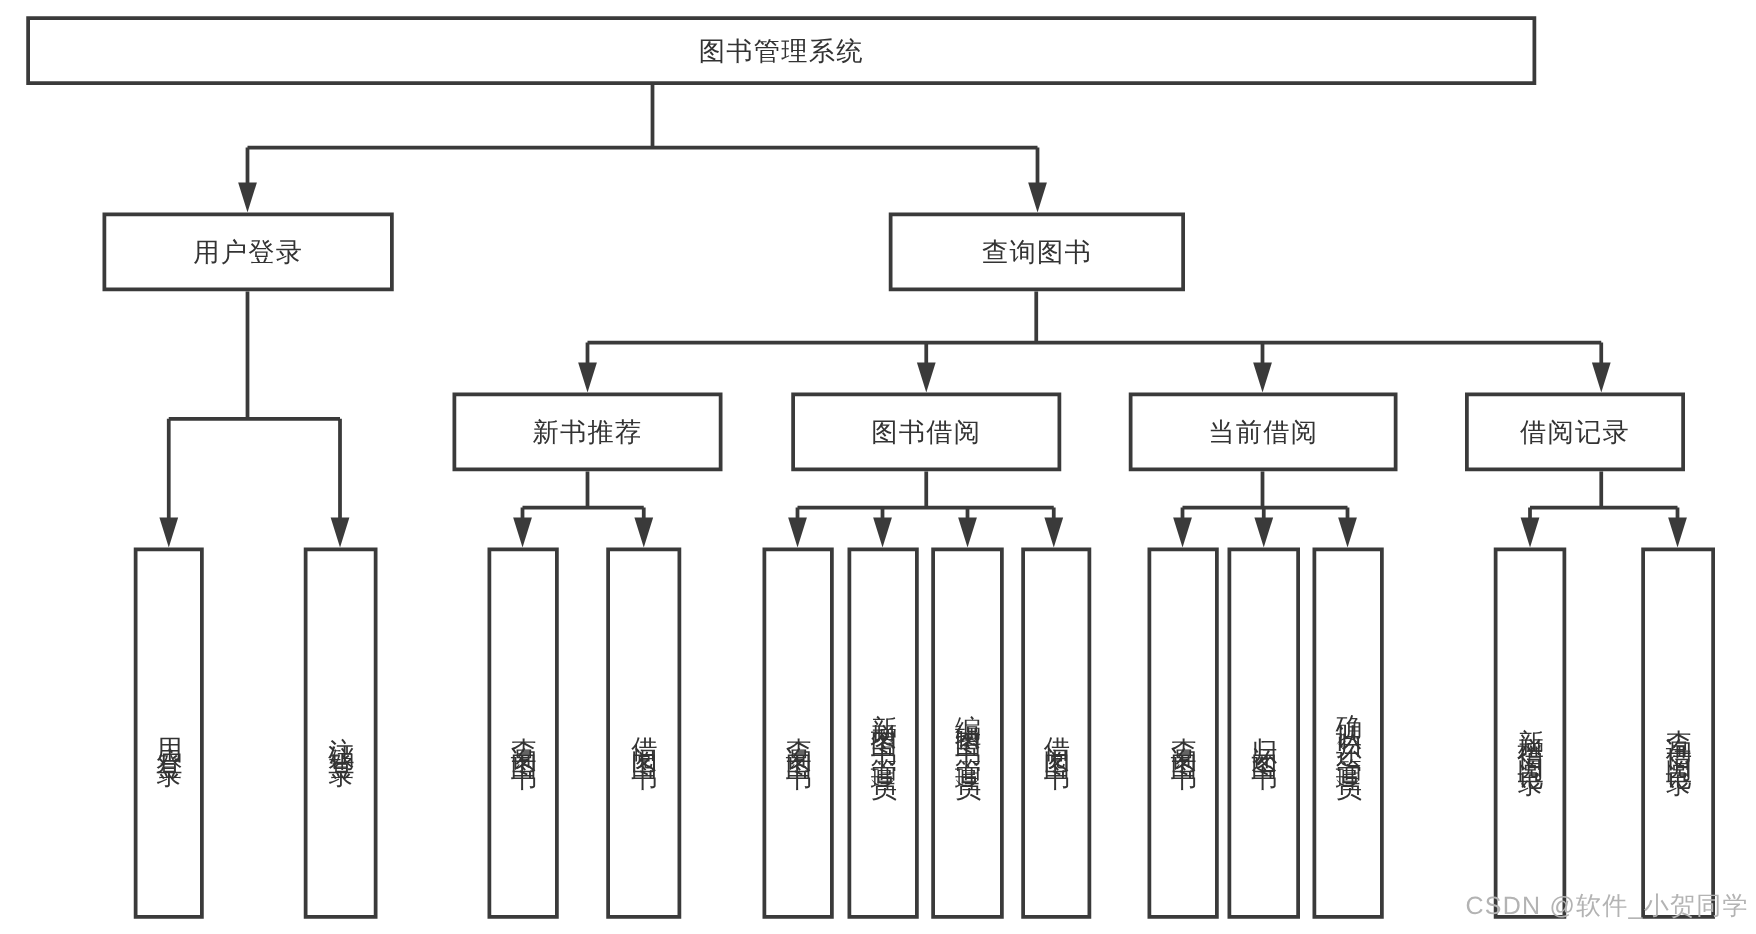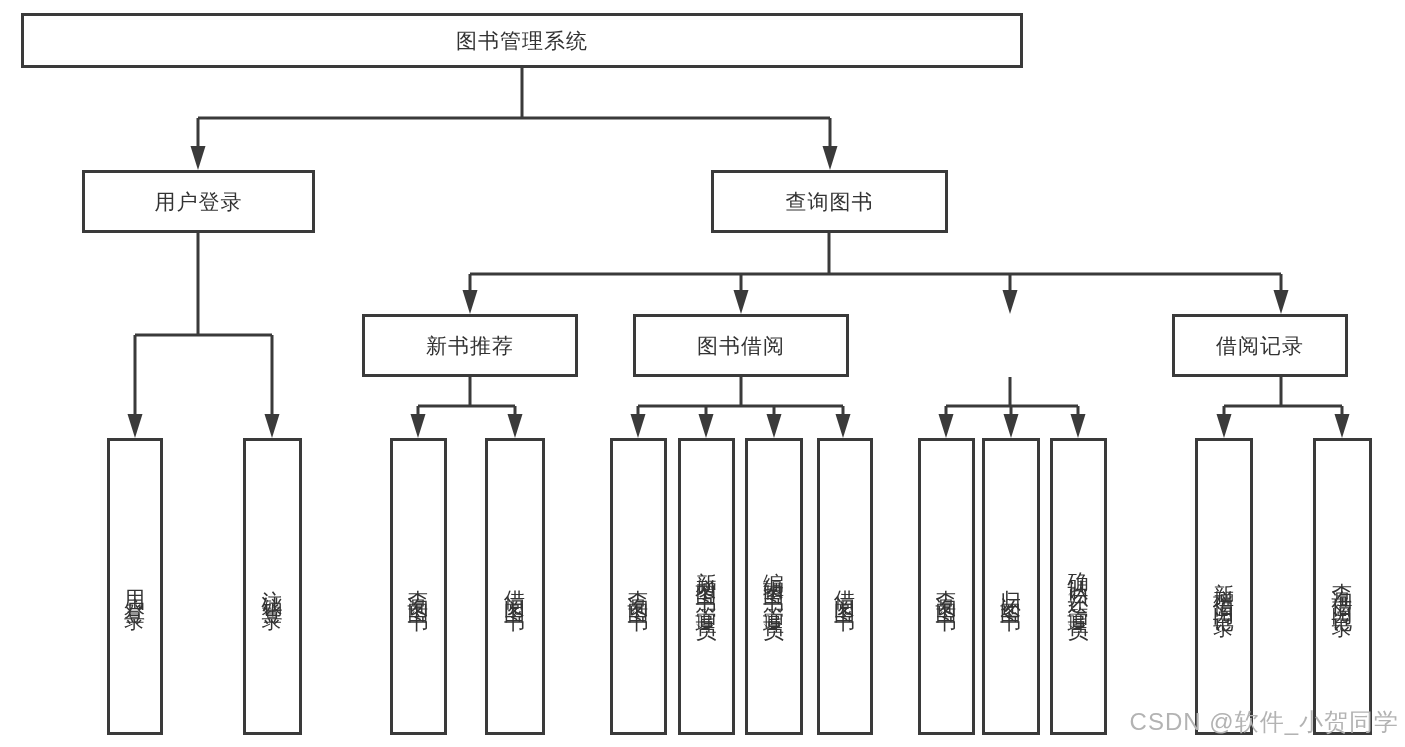--- a/index.html
+++ b/index.html
@@ -29,21 +29,21 @@
     text-orientation:mixed;
     font-size:21px;
     letter-spacing:7px;
     line-height:1;
     color:#333333;
   }
   .watermark{
     position:absolute;
     right:6px;
     bottom:9px;
-    font-size:24px;
+    font-size:20px;
     color:#b3b3b3;
     letter-spacing:1px;
     z-index:2;
     white-space:nowrap;
   }
 </style>
 </head>
 <body>
 
 <div class="stage">
@@ -74,36 +74,39 @@
       <polygon points="766.5,414 781.5,414 774,438"></polygon>
       <polygon points="835.5,414 850.5,414 843,438"></polygon>
       <polygon points="938.5,414 953.5,414 946,438"></polygon>
       <polygon points="1003.5,414 1018.5,414 1011,438"></polygon>
       <polygon points="1070.5,414 1085.5,414 1078,438"></polygon>
       <polygon points="1216.5,414 1231.5,414 1224,438"></polygon>
       <polygon points="1334.5,414 1349.5,414 1342,438"></polygon>
     </g>
   </svg>
 
-  <div class="box hbox" style="left:21px;top:13px;width:1002px;height:55px;">
+  <div class="box hbox" style="left:21px;top:13px;width:1208px;height:55px;">
     <span>图书管理系统</span>
   </div>
 
   <div class="box hbox" style="left:82px;top:170px;width:233px;height:63px;">
     <span>用户登录</span>
   </div>
   <div class="box hbox" style="left:711px;top:170px;width:237px;height:63px;">
     <span>查询图书</span>
   </div>
 
   <div class="box hbox" style="left:362px;top:314px;width:216px;height:63px;">
     <span>新书推荐</span>
   </div>
   <div class="box hbox" style="left:633px;top:314px;width:216px;height:63px;">
     <span>图书借阅</span>
+  </div>
+  <div class="box hbox" style="left:903px;top:314px;width:215px;height:63px;">
+    <span>当前借阅</span>
   </div>
   <div class="box hbox" style="left:1172px;top:314px;width:176px;height:63px;">
     <span>借阅记录</span>
   </div>
 
   <div class="box leaf" style="left:107px;width:56px;">
     <span class="vtext">用户登录</span>
   </div>
   <div class="box leaf" style="left:243px;width:59px;">
     <span class="vtext">注销登录</span>

